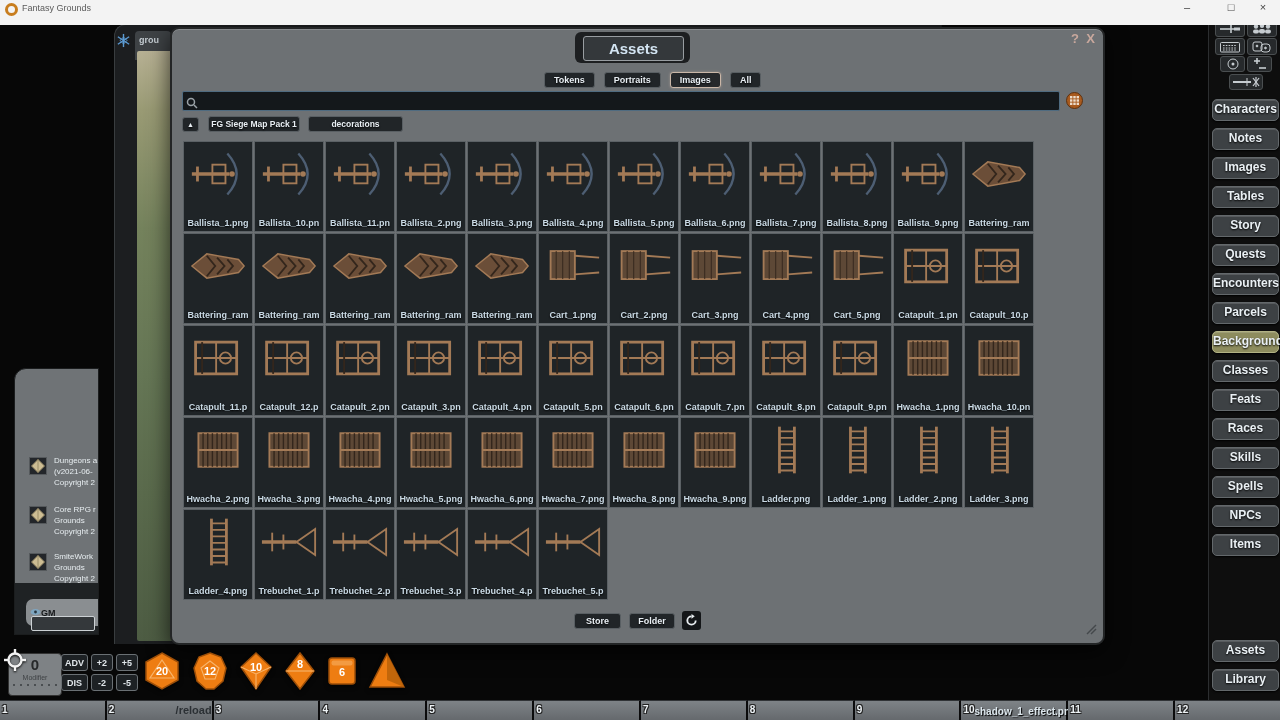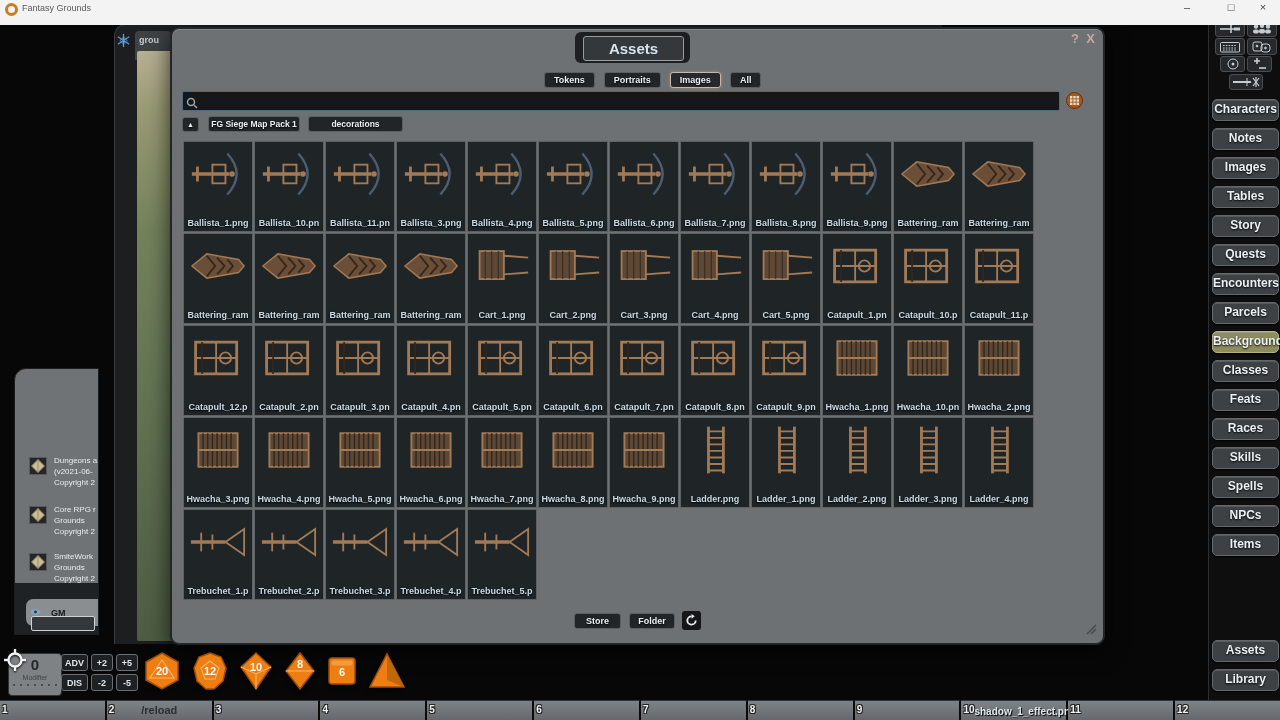--- a/index.html
+++ b/index.html
@@ -26,21 +26,21 @@
 
   
   .chatwin{position:absolute;left:14px;top:368px;width:83px;height:265px;background:#70747 7;
         background-color:#6f7376;border-radius:12px 0 0 0;border:1px solid #1b1d1e;z-index:2;}
   .chat-entry{position:absolute;left:0;width:83px;}
   .chat-die{position:absolute;left:14px;top:0;}
   .chat-lines{position:absolute;left:39px;top:-2px;width:44px;font-size:8px;line-height:11px;
         color:#e7edf0;overflow:hidden;white-space:nowrap;}
   .chat-bottom{position:absolute;left:0;top:214px;width:83px;height:51px;background:#1f2224;}
   .gmrow{position:absolute;left:11px;top:16px;width:72px;height:27px;background:#8a8e91;
-        border-radius:7px 0 0 7px;display:flex;align-items:center;gap:10px;padding-left:4px;box-sizing:border-box;
+        border-radius:7px 0 0 7px;display:flex;align-items:center;gap:0;padding-left:4px;box-sizing:border-box;
         font-size:9px;font-weight:bold;color:#15181a;}
   .chatinput{position:absolute;left:16px;top:33px;width:62px;height:13px;background:#34383b;
         border:1px solid #ccd1d4;border-radius:2px;}
 
   
   .dialog{position:absolute;left:170px;top:27px;width:931px;height:614px;background:#6d7174;
         border:2px solid #232526;border-radius:9px;z-index:3;
         box-shadow:0 6px 22px rgba(0,0,0,.7), inset 0 1px 0 rgba(255,255,255,.18);}
   .titlebox{position:absolute;left:403px;top:3px;width:115px;height:31px;background:#1d1f21;border-radius:6px;}
   .titleinner{position:absolute;left:8px;top:4px;width:99px;height:23px;border:1px solid #989da1;
@@ -94,21 +94,21 @@
         color:#dfe5e9;font-size:9px;font-weight:bold;text-align:center;line-height:16px;box-sizing:border-box;}
   .dicebar{position:absolute;left:143px;top:648px;height:46px;display:flex;align-items:center;gap:11px;z-index:4;}
 
   
   .hotbar{position:absolute;left:0;top:700px;width:1280px;height:20px;display:flex;background:#0b0b0c;z-index:6;}
   .slot{flex:1;position:relative;background:linear-gradient(180deg,#7e8387,#65696d);
         border-right:2px solid #0b0b0c;border-top:1px solid #303336;box-sizing:border-box;}
   .slot:last-child{border-right:none;}
   .slotnum{position:absolute;left:2px;top:3px;font-size:10px;font-weight:bold;color:#eef3f6;
         text-shadow:-1px -1px 0 #222,1px 1px 0 #222,1px -1px 0 #222,-1px 1px 0 #222;}
-  .slotlabel-dark{position:absolute;left:0;right:0;top:3px;text-align:center;font-size:11px;font-weight:bold;color:#2b3034;}
+  .slotlabel-dark{position:absolute;left:0;right:0;top:3px;text-align:right;font-size:11px;font-weight:bold;color:#2b3034;}
   .slotlabel-light{position:absolute;left:13px;top:5px;font-size:10px;font-weight:bold;color:#dce6ec;
         text-shadow:1px 1px 1px #000;white-space:nowrap;}
 </style>
 </head>
 <body>
 
 <div class="titlebar">
   <span class="fg-logo"></span>
   <span class="fg-title">Fantasy Grounds</span>
   <span class="winctl" style="left:1176px;">–</span>
@@ -248,20 +248,30 @@
       </div>
       <div class="cell">
         <svg viewBox="0 0 64 60" width="60" height="56">
           <line x1="4" y1="30" x2="44" y2="30" stroke="#a37a56" stroke-width="4"></line>
           <path d="M42,8 Q62,30 42,52" stroke="#4d5e73" stroke-width="2.5" fill="none"></path>
           <rect x="26" y="20" width="14" height="20" fill="none" stroke="#a37a56" stroke-width="2"></rect>
           <line x1="10" y1="22" x2="10" y2="38" stroke="#a37a56" stroke-width="3"></line>
           <circle cx="47" cy="30" r="3" fill="#a37a56"></circle>
         </svg>
         <div class="clabel">Ballista_11.pn</div>
+      </div>
+      <div class="cell">
+        <svg viewBox="0 0 64 60" width="60" height="56">
+          <line x1="4" y1="30" x2="44" y2="30" stroke="#a37a56" stroke-width="4"></line>
+          <path d="M42,8 Q62,30 42,52" stroke="#4d5e73" stroke-width="2.5" fill="none"></path>
+          <rect x="26" y="20" width="14" height="20" fill="none" stroke="#a37a56" stroke-width="2"></rect>
+          <line x1="10" y1="22" x2="10" y2="38" stroke="#a37a56" stroke-width="3"></line>
+          <circle cx="47" cy="30" r="3" fill="#a37a56"></circle>
+        </svg>
+        <div class="clabel">Ballista_2.png</div>
       </div>
       <div class="cell">
         <svg viewBox="0 0 64 60" width="60" height="56">
           <line x1="4" y1="30" x2="44" y2="30" stroke="#a37a56" stroke-width="4"></line>
           <path d="M42,8 Q62,30 42,52" stroke="#4d5e73" stroke-width="2.5" fill="none"></path>
           <rect x="26" y="20" width="14" height="20" fill="none" stroke="#a37a56" stroke-width="2"></rect>
           <line x1="10" y1="22" x2="10" y2="38" stroke="#a37a56" stroke-width="3"></line>
           <circle cx="47" cy="30" r="3" fill="#a37a56"></circle>
         </svg>
         <div class="clabel">Ballista_3.png</div>

